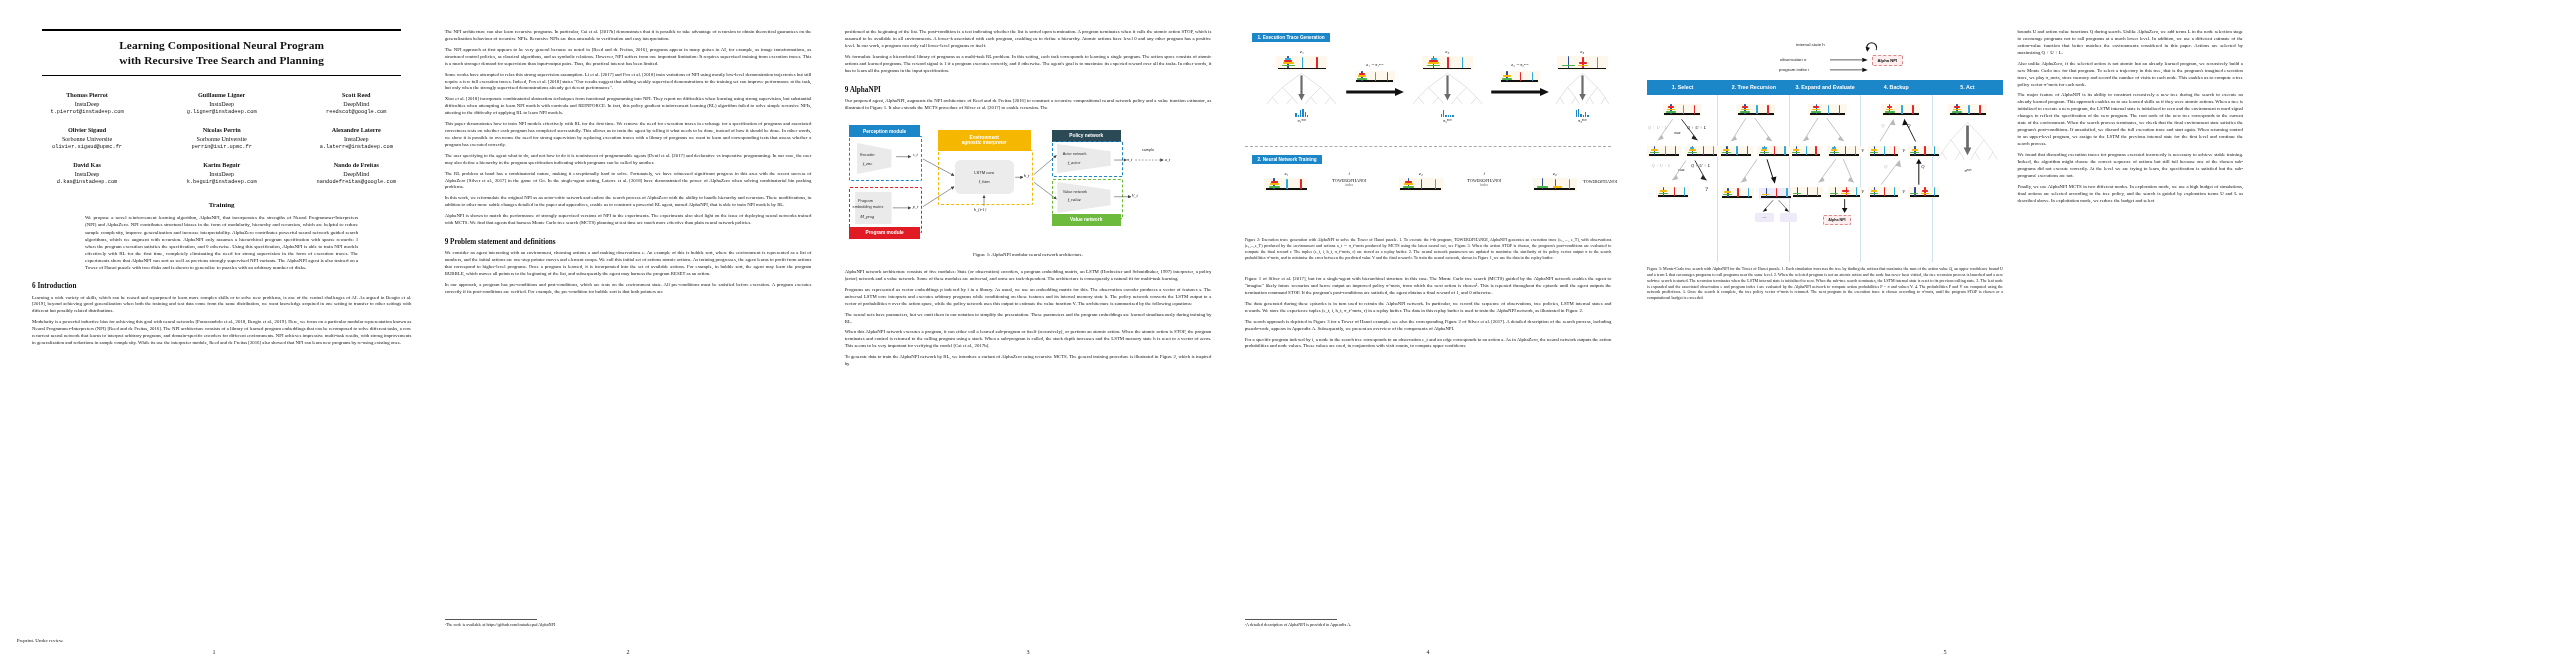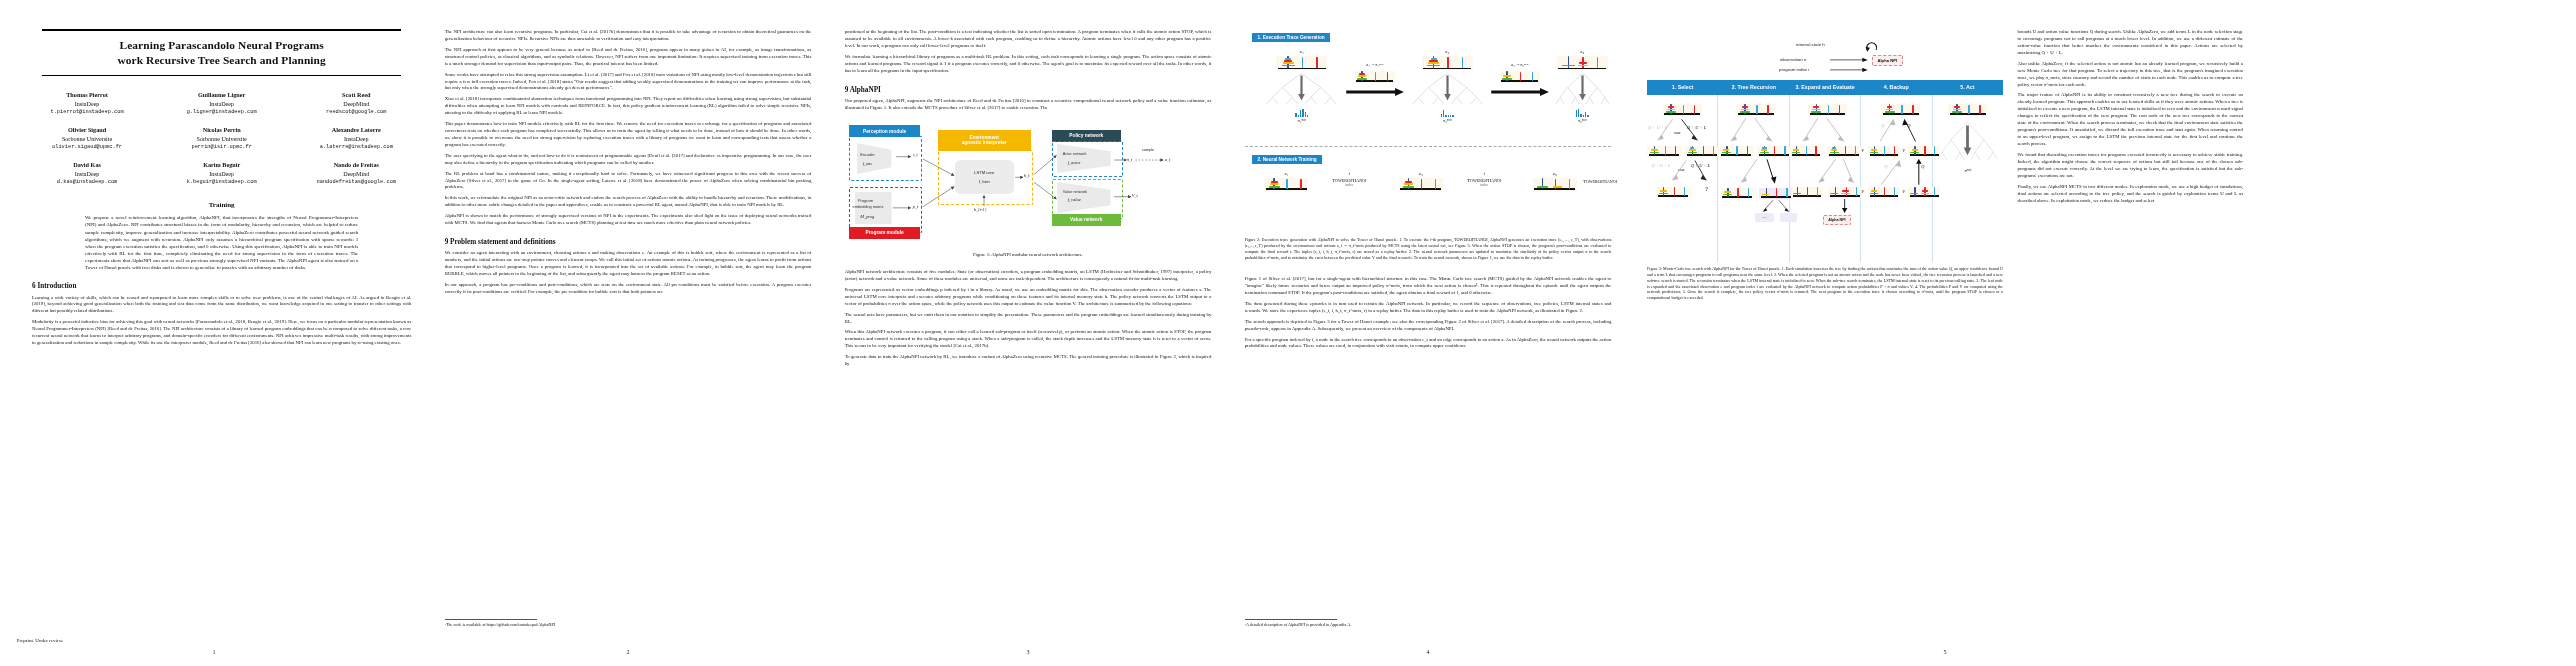--- a/index.html
+++ b/index.html
@@ -114,22 +114,22 @@
 
   <div class="arxiv-spine">
     <span>arXiv:1905.12941v2  [cs.AI]  13 Apr 2021</span>
   </div>
 
   <div class="page" id="page1">
     <div class="page-inner" style="padding-left:32px;padding-right:16.7px;">
 
       <div class="rule-thick"></div>
       <div class="title">
-        <div>Learning Parascandolo Neural Programs</div>
-        <div>work Recursive Tree Search and Planning</div>
+        <div>Learning Compositional Neural Program</div>
+        <div>with Recursive Tree Search and Planning</div>
       </div>
       <div class="rule-thin"></div>
 
       <div class="authors">
         <div class="author-row">
           <div class="author">
             <div class="nm">Thomas Pierrot</div>
             <div class="af">InstaDeep</div>
             <div class="em">t.pierrot@instadeep.com</div>
           </div>

